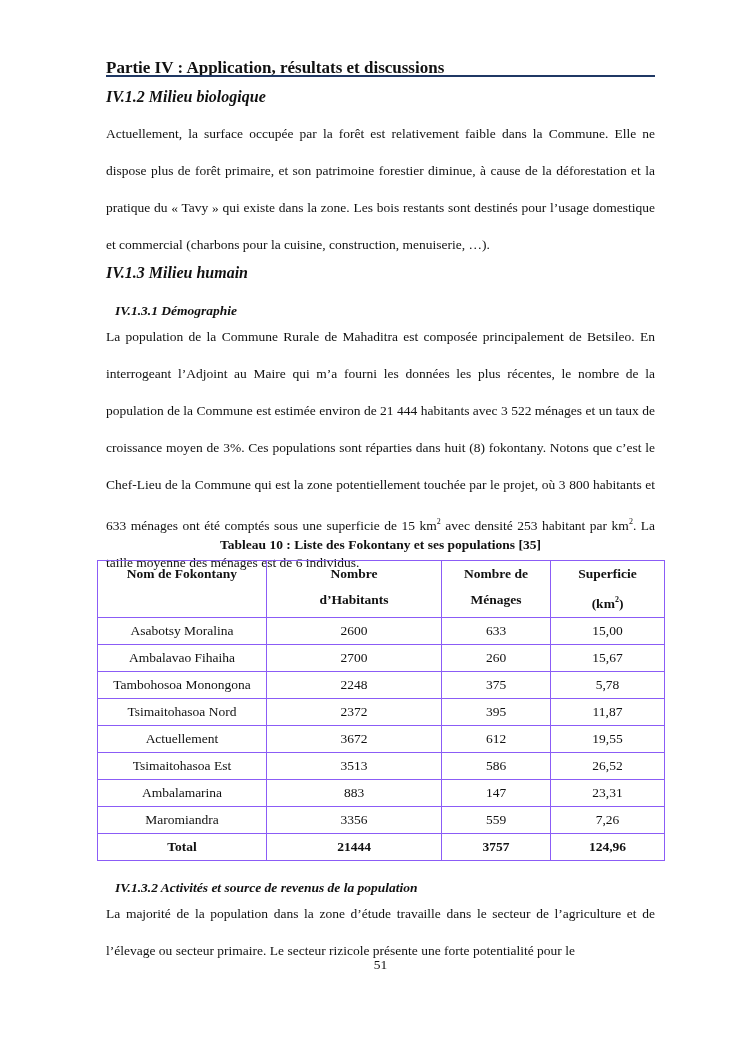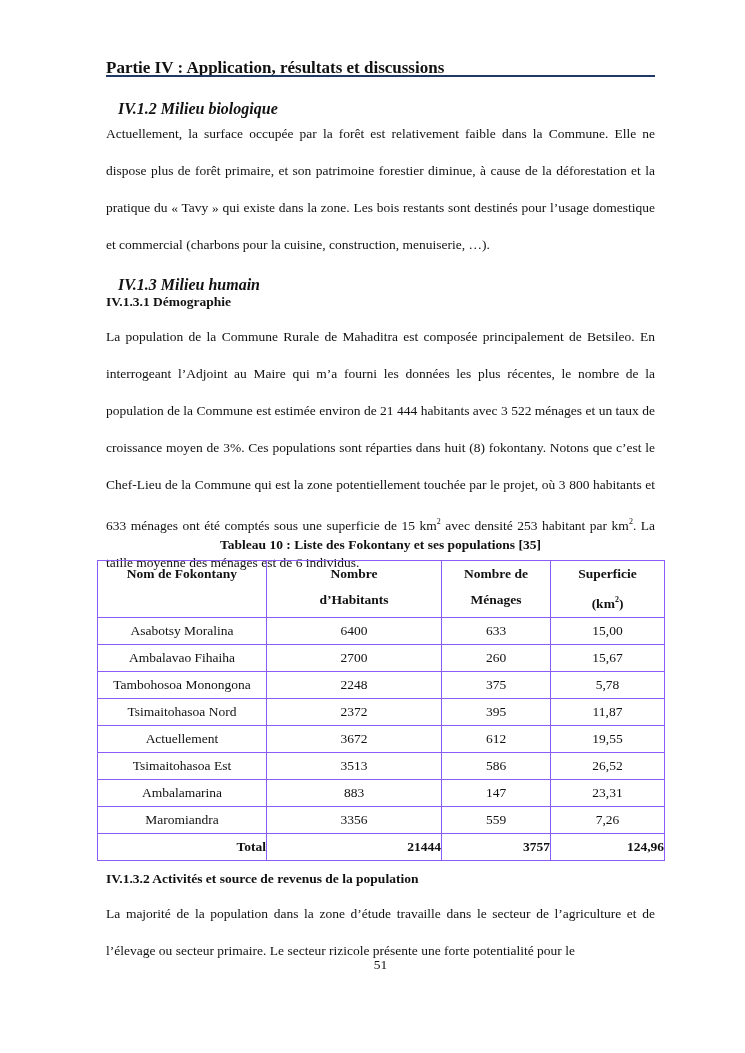--- a/index.html
+++ b/index.html
@@ -1,29 +1,29 @@
 <!DOCTYPE html>
 <html><head>
 <meta charset="utf-8">
 <style>
   html, body { margin:0; padding:0; background:#fff; }
   body { width:745px; height:1053px; position:relative; overflow:hidden;
          font-family:"Liberation Serif", "DejaVu Serif", serif; color:#111; }
   .page { position:absolute; left:106px; top:0; width:549px; }
   .running-head { position:absolute; top:58px; left:0; font-size:17px; font-weight:bold; }
   .head-rule { position:absolute; top:75px; left:0; width:549px; height:2px; background:#1f3864; }
-  h2 { position:absolute; margin:12px; font-size:16px; font-style:italic; font-weight:bold; }
-  h3 { position:absolute; margin:0; font-size:13.5px; font-weight:bold; }
+  h2 { position:absolute; margin:0; font-size:16px; font-style:italic; font-weight:bold; }
+  h3 { position:absolute; margin:9px; font-size:13.5px; font-style:italic; font-weight:bold; }
   .para { position:absolute; left:0; width:549px; margin:0; font-size:13.5px; line-height:37px;
           text-align:justify; }
   .caption { position:absolute; left:0; width:549px; top:537px; text-align:center; font-size:13.5px; font-weight:bold; }
   table { position:absolute; left:-9px; top:560px; width:568px; border-collapse:collapse; font-size:13.5px; }
   th, td { border:1px solid #8b5cf6; text-align:center; padding:0; height:26px; }
   th { font-weight:bold; vertical-align:top; line-height:26px; height:52px; }
-  tr.total td { font-weight:bold;text-align:right; }
+  tr.total td { font-weight:bold; }
   .pagenum { position:absolute; top:957px; left:0; width:549px; text-align:center; font-size:13.5px; }
   sup { font-size:8px; }
 </style>
 </head>
 <body>
 
 <div class="page">
   <div class="running-head">Partie IV : Application, résultats et discussions</div>
   <div class="head-rule"></div>
 
@@ -41,21 +41,21 @@
       <tr>
         <th style="width:168px;"><span>Nom de Fokontany</span></th>
         <th style="width:174px;"><span>Nombre</span><br><span>d’Habitants</span></th>
         <th style="width:108px;"><span>Nombre de</span><br><span>Ménages</span></th>
         <th><span>Superficie</span><br><span>(km</span><sup>2</sup><span>)</span></th>
       </tr>
     </thead>
     <tbody id="tbody">
         <tr>
           <td>Asabotsy Moralina</td>
-          <td>6400</td>
+          <td>2600</td>
           <td>633</td>
           <td>15,00</td>
         </tr>
         <tr>
           <td>Ambalavao Fihaiha</td>
           <td>2700</td>
           <td>260</td>
           <td>15,67</td>
         </tr>
         <tr>

